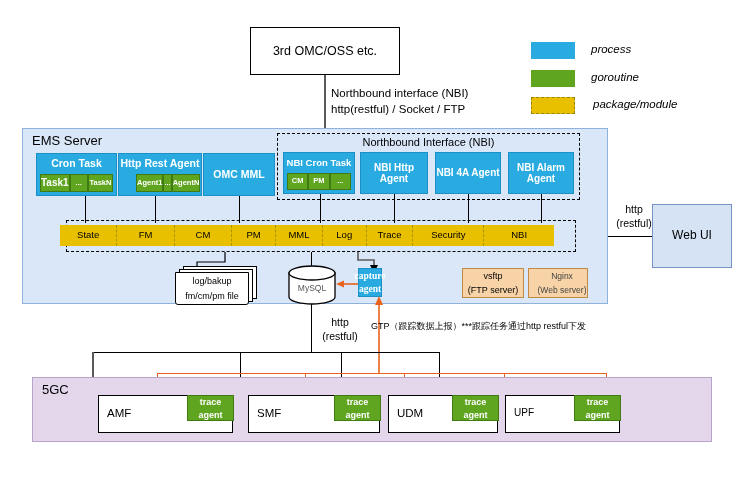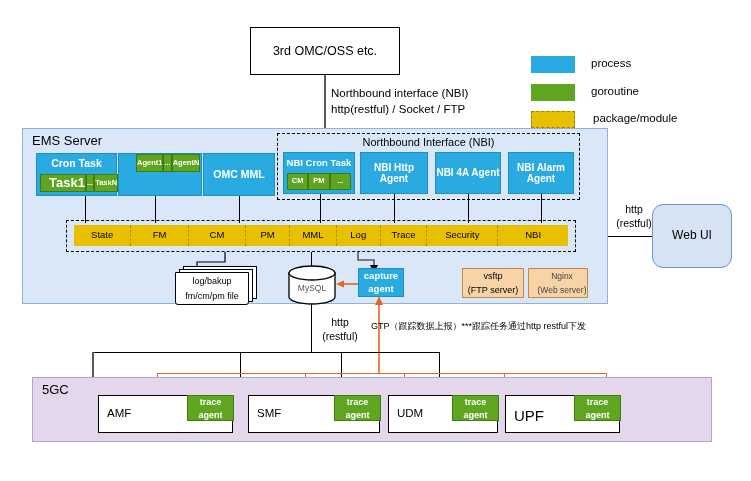--- a/index.html
+++ b/index.html
@@ -35,21 +35,21 @@
   <span style="font-size:12.5px;">3rd OMC/OSS etc.</span>
 </div>
 
 <div class="abs ln-g" style="left:324px;top:75px;width:1.6px;height:63px;"></div>
 
 <div class="abs" style="left:331px;top:86px;width:215px;font-size:11.5px;line-height:1.35;">
   <div>Northbound interface (NBI)</div>
   <div>http(restful) / Socket / FTP</div>
 </div>
 
-<div class="abs" style="left:531px;top:56px;width:215px;height:70px;">
+<div class="abs" style="left:531px;top:42px;width:215px;height:70px;font-style:italic;">
   <div style="position:absolute;left:0;top:0;">
     <div class="abs" style="left:0;top:0;width:44px;height:17px;background:#29ABE2;"></div>
     <div class="abs" style="left:60px;top:1px;font-size:11.5px;white-space:nowrap;">process</div>
   </div>
   <div style="position:absolute;left:0;top:28px;">
     <div class="abs" style="left:0;top:0;width:44px;height:17px;background:#5FA520;"></div>
     <div class="abs" style="left:60px;top:1px;font-size:11.5px;white-space:nowrap;">goroutine</div>
   </div>
   <div style="position:absolute;left:0;top:55px;">
     <div class="abs" style="left:0;top:0;width:44px;height:17px;background:#E8C000;border:1.5px dashed #9a8400;"></div>
@@ -57,27 +57,28 @@
   </div>
 </div>
 
 <div class="abs ems" style="left:22px;top:128px;width:586px;height:176px;"></div>
 
 <div class="abs" style="left:32px;top:133px;font-size:13px;">EMS Server</div>
 
 <div class="abs box-proc" style="left:36px;top:153px;width:81px;height:43px;">
   <div class="ctr" style="height:20px;font-size:10.5px;">Cron Task</div>
   <div style="display:flex;gap:0;padding:0 3px;">
-    <div class="box-go ctr" style="flex:1;height:16px;font-size:13px;padding-left:8px;">Task1</div>
+    <div class="box-go ctr" style="flex:1;height:16px;font-size:10px;">Task1</div>
     <div class="box-go ctr" style="flex:0.7;height:16px;font-size:7.5px;">...</div>
     <div class="box-go ctr" style="flex:1;height:16px;font-size:7.5px;">TaskN</div>
   </div>
 </div>
 
 <div class="abs box-proc" style="left:118px;top:153px;width:84px;height:43px;">
+  <div class="ctr" style="height:20px;font-size:10.5px;">Http Rest Agent</div>
   <div style="display:flex;padding:0 17px;">
     <div class="box-go ctr" style="flex:1;height:16px;font-size:7.5px;">Agent1</div>
     <div class="box-go ctr" style="flex:0.6;height:16px;font-size:7.5px;">...</div>
     <div class="box-go ctr" style="flex:1.1;height:16px;font-size:7.5px;">AgentN</div>
   </div>
 </div>
 
 <div class="abs box-proc ctr" style="left:203px;top:153px;width:72px;height:43px;">
   <span style="font-size:10.5px;">OMC MML</span>
 </div>
@@ -108,21 +109,21 @@
 
 <div class="abs ln-b" style="left:85px;top:196px;width:1.2px;height:27px;"></div>
 <div class="abs ln-b" style="left:155px;top:196px;width:1.2px;height:27px;"></div>
 <div class="abs ln-b" style="left:239px;top:196px;width:1.2px;height:27px;"></div>
 <div class="abs ln-b" style="left:320px;top:194px;width:1.2px;height:29px;"></div>
 <div class="abs ln-b" style="left:394px;top:194px;width:1.2px;height:29px;"></div>
 <div class="abs ln-b" style="left:468px;top:194px;width:1.2px;height:29px;"></div>
 <div class="abs ln-b" style="left:541px;top:194px;width:1.2px;height:29px;"></div>
 
 <div class="abs dashed-yellow" style="left:66px;top:220px;width:510px;height:32px;"></div>
-<div class="abs" style="left:74px;top:225px;width:494px;height:21px;display:flex;">
+<div class="abs" style="left:60px;top:225px;width:494px;height:21px;display:flex;">
   <div class="box-mod ctr" style="flex:1.05;border-right:1px dashed #b09200;font-size:9.5px;">State</div>
   <div class="box-mod ctr" style="flex:1.05;border-right:1px dashed #b09200;font-size:9.5px;">FM</div>
   <div class="box-mod ctr" style="flex:1.05;border-right:1px dashed #b09200;font-size:9.5px;">CM</div>
   <div class="box-mod ctr" style="flex:0.8;border-right:1px dashed #b09200;font-size:9.5px;">PM</div>
   <div class="box-mod ctr" style="flex:0.85;border-right:1px dashed #b09200;font-size:9.5px;">MML</div>
   <div class="box-mod ctr" style="flex:0.8;border-right:1px dashed #b09200;font-size:9.5px;">Log</div>
   <div class="box-mod ctr" style="flex:0.85;border-right:1px dashed #b09200;font-size:9.5px;">Trace</div>
   <div class="box-mod ctr" style="flex:1.3;border-right:1px dashed #b09200;font-size:9.5px;">Security</div>
   <div class="box-mod ctr" style="flex:1.3;font-size:9.5px;">NBI</div>
 </div>
@@ -148,40 +149,40 @@
   <path d="M 1 7 L 1 31 A 23 7 0 0 0 47 31 L 47 7 Z" fill="#ffffff" stroke="#000" stroke-width="1.3"></path>
   <ellipse cx="24" cy="7" rx="23" ry="7" fill="#ffffff" stroke="#000" stroke-width="1.3"></ellipse>
   <text x="24" y="25" font-size="8.5" fill="#555" text-anchor="middle" font-family="Liberation Sans, sans-serif">MySQL</text>
 </svg>
 
 <svg class="abs" style="left:336px;top:279px;width:24px;height:10px;">
   <line x1="24" y1="5" x2="7" y2="5" stroke="#E8641C" stroke-width="1.6"></line>
   <path d="M 0 5 L 8 1.5 L 8 8.5 Z" fill="#E8641C"></path>
 </svg>
 
-<div class="abs box-proc" style="left:358px;top:268px;width:46px;height:29px;">
+<div class="abs box-proc" style="left:358px;top:268px;width:24px;height:29px;font-family:Liberation Serif, serif;">
   <div class="ctr" style="height:14px;font-size:9.5px;">capture</div>
   <div class="ctr" style="height:13px;font-size:9.5px;">agent</div>
 </div>
 
 <div class="abs box-orange" style="left:462px;top:268px;width:62px;height:30px;">
   <div class="ctr" style="height:15px;font-size:9px;">vsftp</div>
   <div class="ctr" style="height:13px;font-size:9px;">(FTP server)</div>
 </div>
 <div class="abs box-orange" style="left:528px;top:268px;width:60px;height:30px;padding-left:8px;">
   <div class="ctr" style="height:15px;font-size:8.5px;color:#444;">Nginx</div>
   <div class="ctr" style="height:13px;font-size:8.5px;color:#444;">(Web server)</div>
 </div>
 
 <div class="abs ln-b" style="left:608px;top:236px;width:44px;height:1.3px;"></div>
 <div class="abs" style="left:611px;top:203px;width:46px;text-align:center;font-size:10.5px;line-height:1.3;">
   <div>http</div>
   <div>(restful)</div>
 </div>
-<div class="abs box-webui ctr" style="left:652px;top:204px;width:80px;height:64px;border-radius:11px;">
+<div class="abs box-webui ctr" style="left:652px;top:204px;width:80px;height:64px;">
   <span style="font-size:12px;">Web UI</span>
 </div>
 
 <div class="abs ln-b" style="left:311px;top:304px;width:1.3px;height:48px;"></div>
 <div class="abs" style="left:315px;top:316px;width:50px;text-align:center;font-size:10.5px;line-height:1.3;">
   <div>http</div>
   <div>(restful)</div>
 </div>
 
 <svg class="abs" style="left:373px;top:296px;width:12px;height:78px;">
@@ -225,18 +226,18 @@
 
 <div class="abs box-white" style="left:388px;top:395px;width:110px;height:38px;">
   <span class="abs" style="left:8px;top:11px;font-size:11.5px;">UDM</span>
   <div class="abs box-go" style="left:63px;top:-1px;width:47px;height:26px;">
     <div class="ctr" style="height:13px;font-size:9px;font-weight:bold;">trace</div>
     <div class="ctr" style="height:12px;font-size:9px;font-weight:bold;">agent</div>
   </div>
 </div>
 
 <div class="abs box-white" style="left:505px;top:395px;width:115px;height:38px;">
-  <span class="abs" style="left:8px;top:11px;font-size:15px;">UPF</span>
+  <span class="abs" style="left:8px;top:11px;font-size:10px;">UPF</span>
   <div class="abs box-go" style="left:68px;top:-1px;width:47px;height:26px;">
     <div class="ctr" style="height:13px;font-size:9px;font-weight:bold;">trace</div>
     <div class="ctr" style="height:12px;font-size:9px;font-weight:bold;">agent</div>
   </div>
 </div>
 
 </body></html>

